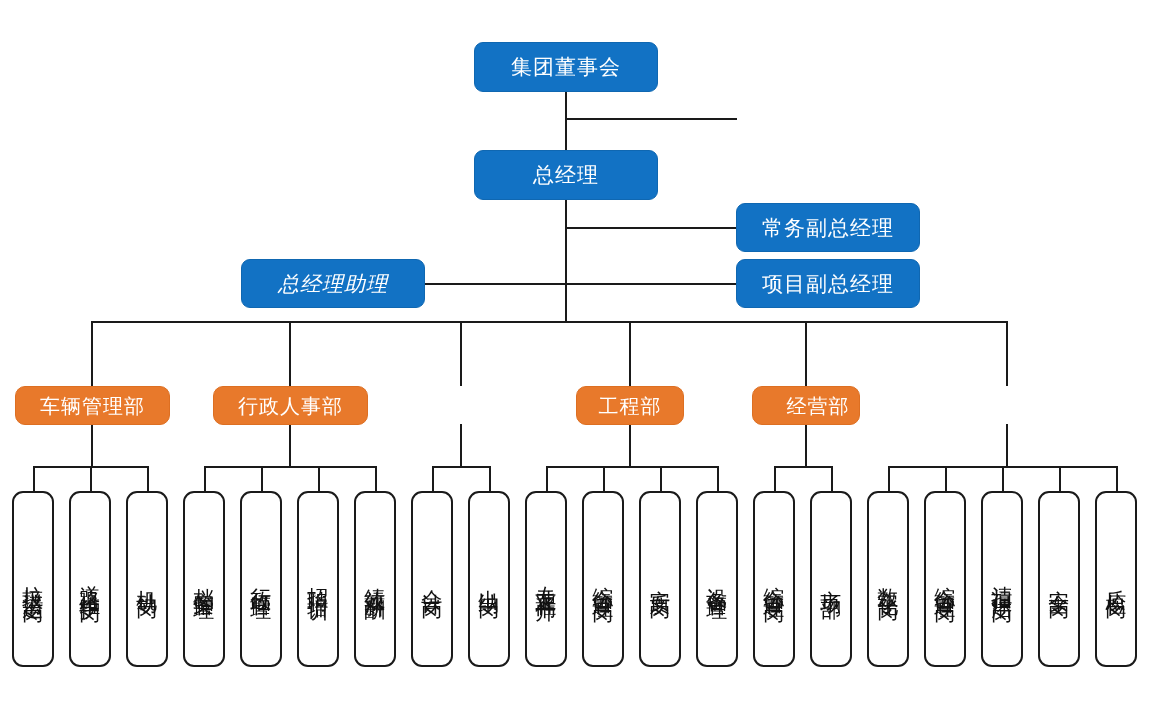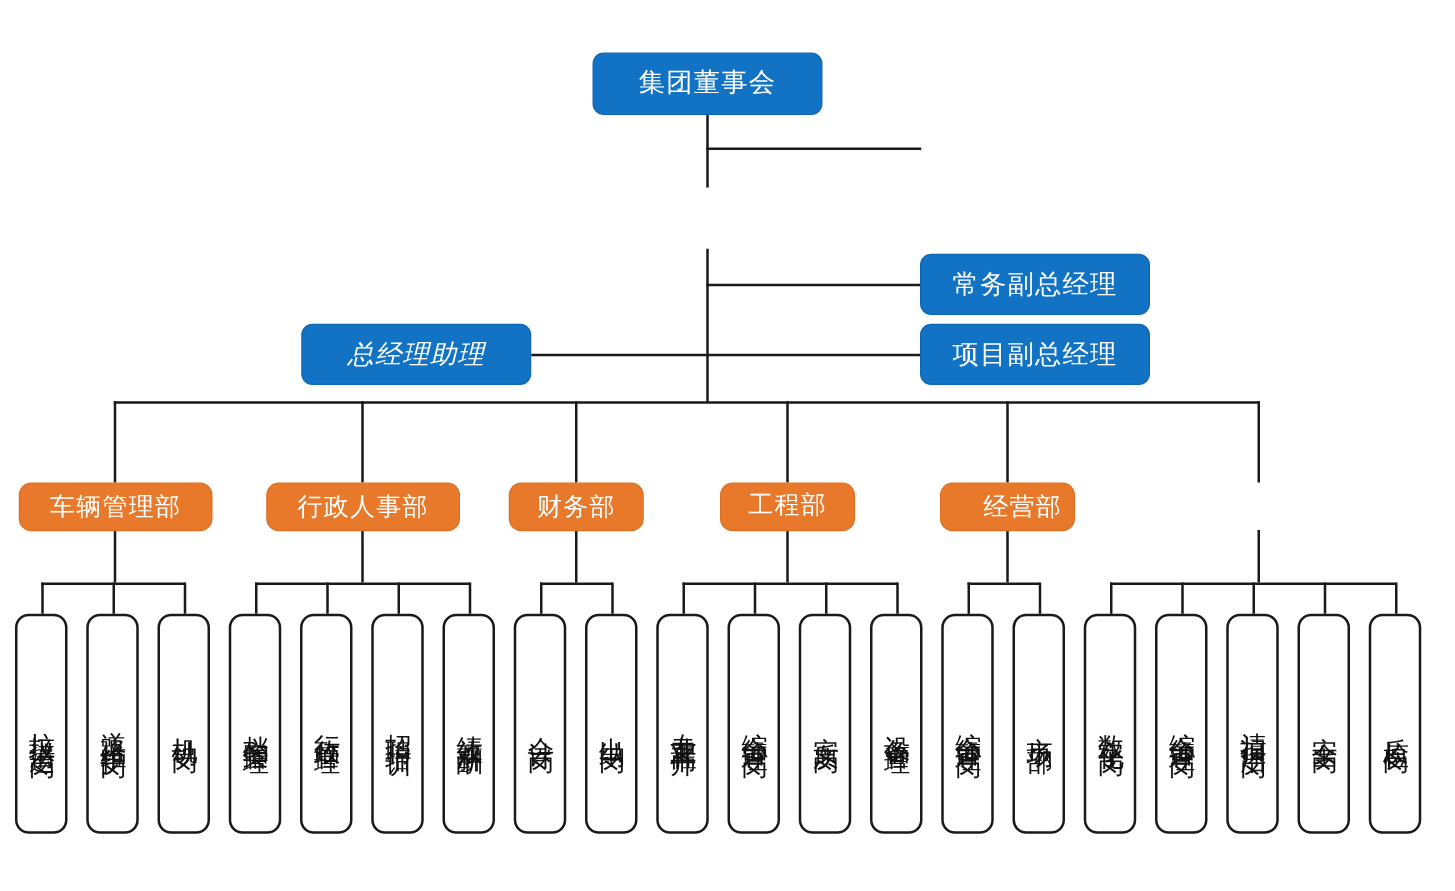--- a/index.html
+++ b/index.html
@@ -133,34 +133,34 @@
   <div class="line h" style="left:888px; top:466px; width:229px;"></div>
   <div class="line v" style="left:888px;  top:466px; height:25px;"></div>
   <div class="line v" style="left:945px;  top:466px; height:25px;"></div>
   <div class="line v" style="left:1002px; top:466px; height:25px;"></div>
   <div class="line v" style="left:1059px; top:466px; height:25px;"></div>
   <div class="line v" style="left:1116px; top:466px; height:25px;"></div>
 
   <div class="node blue" style="left:474px; top:42px; width:184px; height:50px;">集团董事会</div>
 
 
+  <div class="node blue" style="left:474px; top:150px; width:184px; height:50px;">总经理</div>
 
   <div class="node blue" style="left:736px; top:259px; width:184px; height:49px;">项目副总经理</div>
 
   <div class="node blue" style="left:736px; top:203px; width:184px; height:49px;">常务副总经理</div>
 
   <div class="node blue" style="left:241px; top:259px; width:184px; height:49px;font-style:italic;">总经理助理</div>
 
   <div class="node orange" style="left:213px; top:386px; width:155px; height:39px;">行政人事部</div>
 
   <div class="node orange" style="left:15px; top:386px; width:155px; height:39px;">车辆管理部</div>
 
-  <div class="node orange" style="left:407px; top:386px; width:108px; height:39px;">财务部</div>
 
-  <div class="node orange" style="left:576px; top:386px; width:108px; height:39px;font-family:Liberation Mono, monospace;">工程部</div>
+  <div class="node orange" style="left:576px; top:386px; width:108px; height:39px;">工程部</div>
 
   <div class="node orange" style="left:752px; top:386px; width:108px; height:39px;padding-left:24px;">经营部</div>
 
 
   <div class="leaf" style="left:12px; top:491px; width:42px; height:176px;">垃圾清运岗</div>
   <div class="leaf" style="left:69px; top:491px; width:42px; height:176px;">道路维护岗</div>
   <div class="leaf" style="left:126px; top:491px; width:42px; height:176px;">机动岗</div>
 
   <div class="leaf" style="left:183px; top:491px; width:42px; height:176px;">档案管理</div>
   <div class="leaf" style="left:240px; top:491px; width:42px; height:176px;">行政管理</div>

